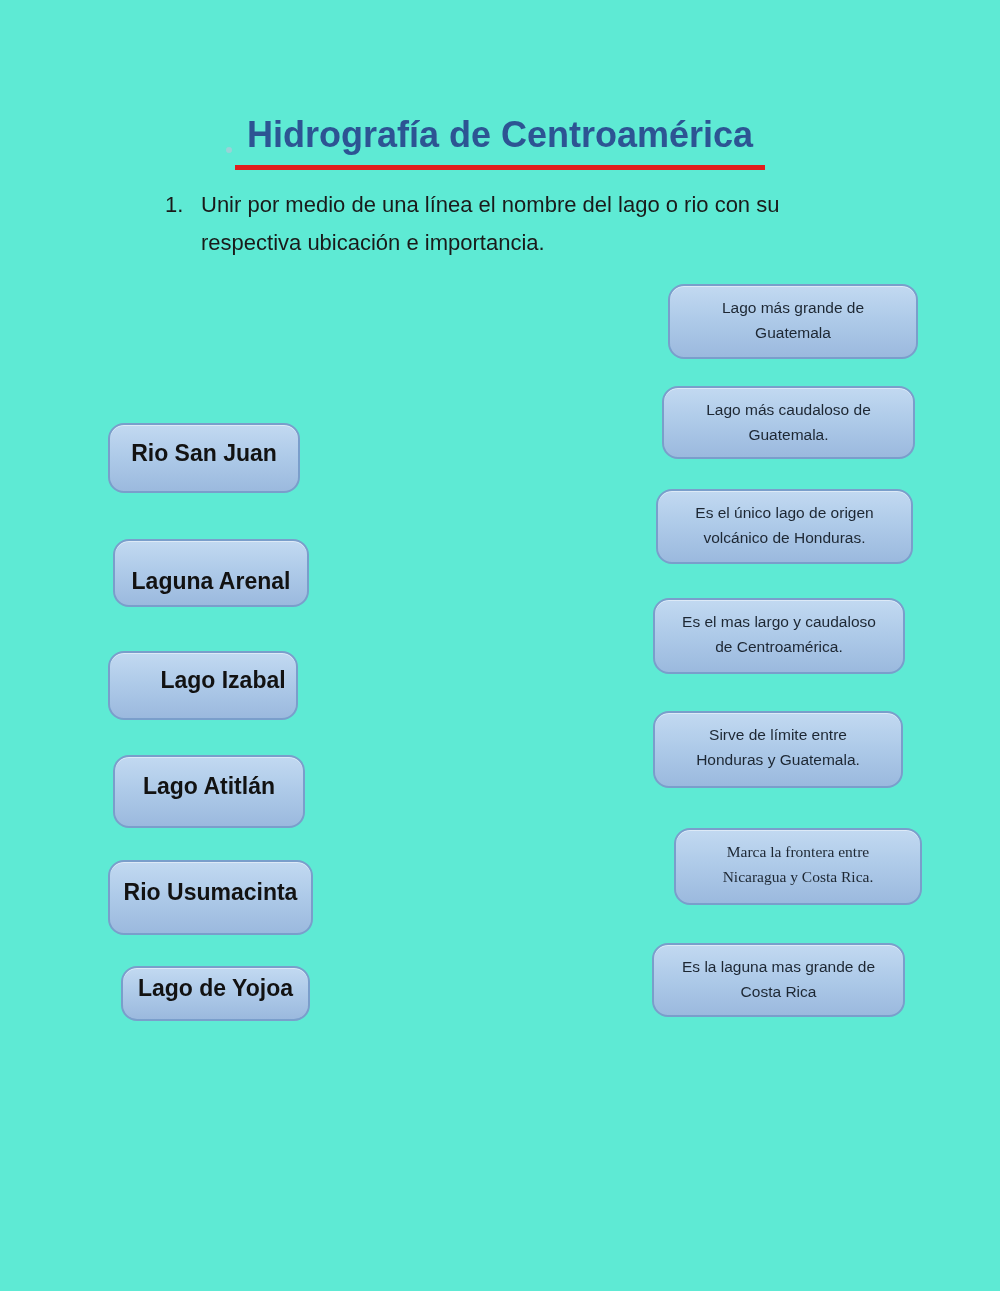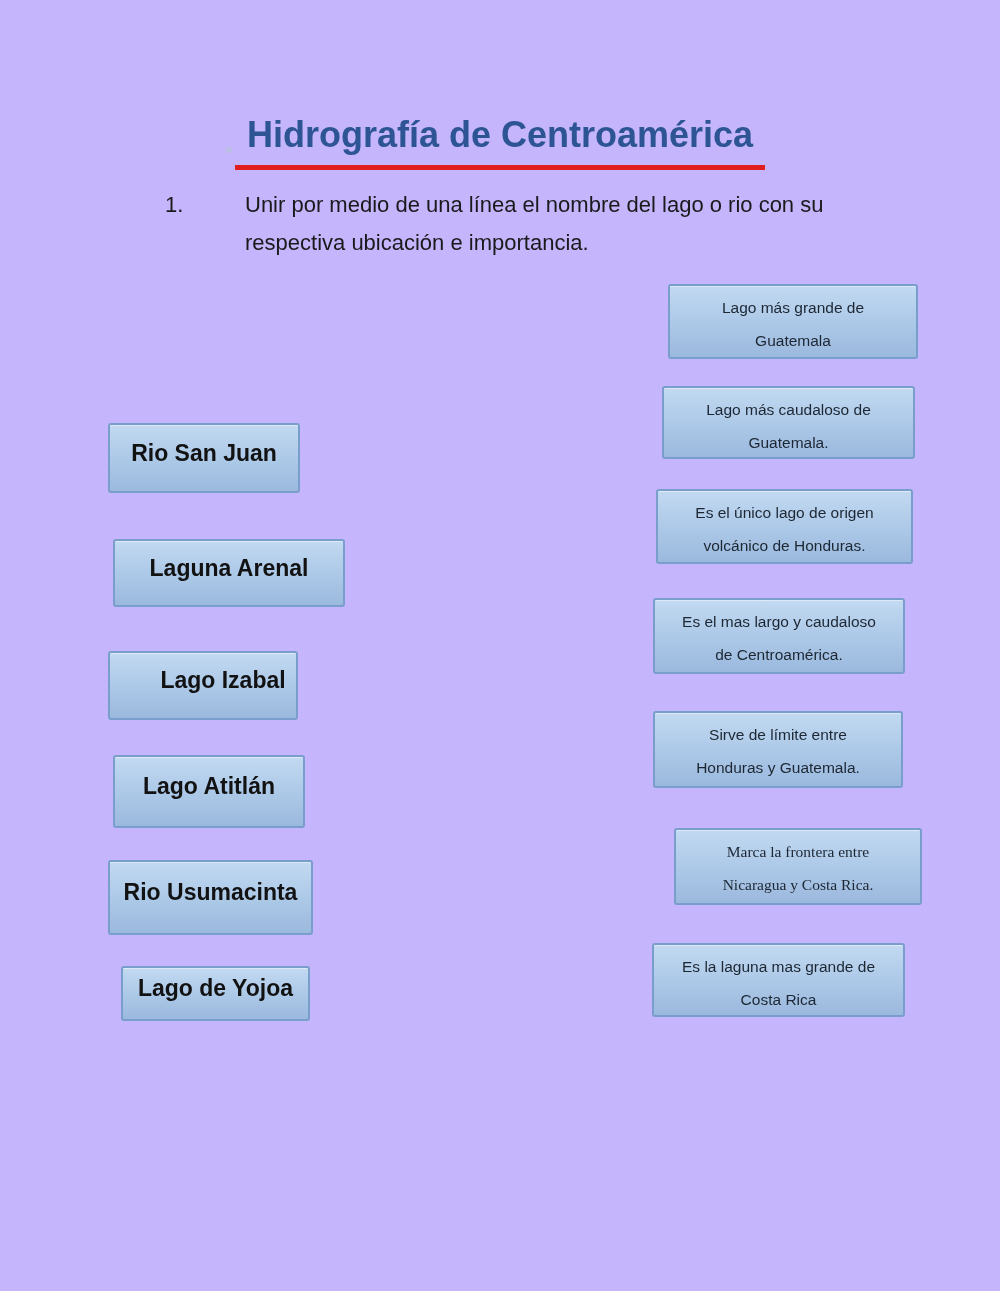--- a/index.html
+++ b/index.html
@@ -4,21 +4,21 @@
 <style>
   html, body {
     margin: 0;
     padding: 0;
     background: #ffffff;
   }
   .page {
     position: relative;
     width: 1000px;
     height: 1291px;
-    background: #c4b5fd;
+    background: #5eead4;
     margin: 0 auto;
     font-family: "Liberation Sans", sans-serif;
     overflow: hidden;
   }
   
   .title-row {
     position: absolute;
     top: 112px;
     left: 0;
     width: 100%;
@@ -52,36 +52,34 @@
     font-size: 22px;
     color: #1a1a1a;
     line-height: 38px;
     display: flex;
   }
   .instruction .num {
     flex: 0 0 36px;
   }
   .instruction .lines {
     flex: 1;
-    margin-left: 44px;
   }
   
   .box {
     position: absolute;
     box-sizing: border-box;
     border: 2px solid #7a9ecb;
-    border-radius: 3px;
+    border-radius: 16px;
     background: linear-gradient(180deg, #c2d9f1 0%, #afcbe9 45%, #9bb9de 100%);
     box-shadow: inset 0 1px 0 rgba(255,255,255,0.45);
     display: flex;
     flex-direction: column;
     align-items: center;
     justify-content: center;
     cursor: pointer;
-    gap: 8px;
   }
   .box.left-box {
     justify-content: center;
     padding-bottom: 10px;
   }
   .left-box .label {
     font-size: 23px;
     font-weight: bold;
     color: #121212;
     white-space: nowrap;
@@ -114,21 +112,21 @@
       <span>Unir por medio de una línea el nombre del lago o rio con su</span><br>
       <span>respectiva ubicación e importancia.</span>
     </span>
   </div>
 
 
   <div class="box left-box" style="left:108px; top:423px; width:192px; height:70px;">
     <span class="label">Rio San Juan</span>
   </div>
 
-  <div class="box left-box" style="left:113px; top:539px; width:232px; height:68px;">
+  <div class="box left-box" style="left:113px; top:539px; width:196px; height:68px;justify-content:flex-end;">
     <span class="label">Laguna Arenal</span>
   </div>
 
   <div class="box left-box" style="left:108px; top:651px; width:190px; height:69px;padding-left:40px;">
     <span class="label">Lago Izabal</span>
   </div>
 
   <div class="box left-box" style="left:113px; top:755px; width:192px; height:73px;">
     <span class="label">Lago Atitlán</span>
   </div>

